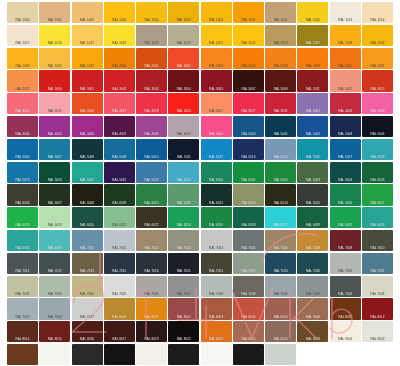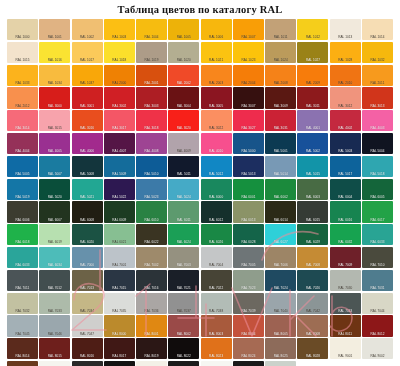--- a/index.html
+++ b/index.html
@@ -77,21 +77,20 @@
     pointer-events: none;
     z-index: 5;
     opacity: 0.55;
   }
 </style>
 </head>
 <body>
 
 <div id="page">
 
-  <div id="title">Таблица цветов  по каталогу RAL</div>
 
   <div id="grid">
       <div class="swatch dark-text" style="background: rgb(228, 210, 168);">
         <span class="code">RAL 1000</span>
       </div>
       <div class="swatch dark-text" style="background: rgb(224, 179, 131);">
         <span class="code">RAL 1001</span>
       </div>
       <div class="swatch dark-text" style="background: rgb(240, 191, 114);">
         <span class="code">RAL 1002</span>

